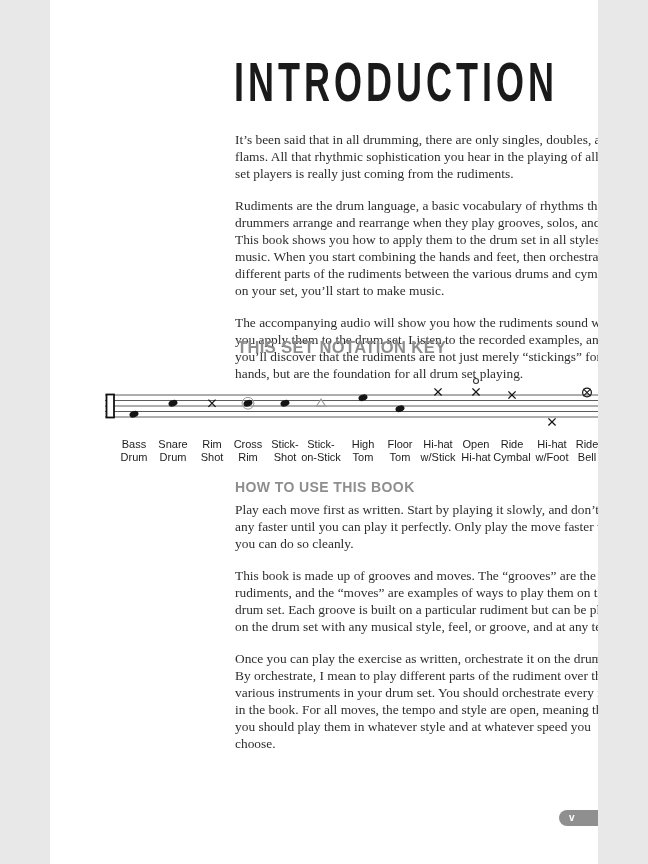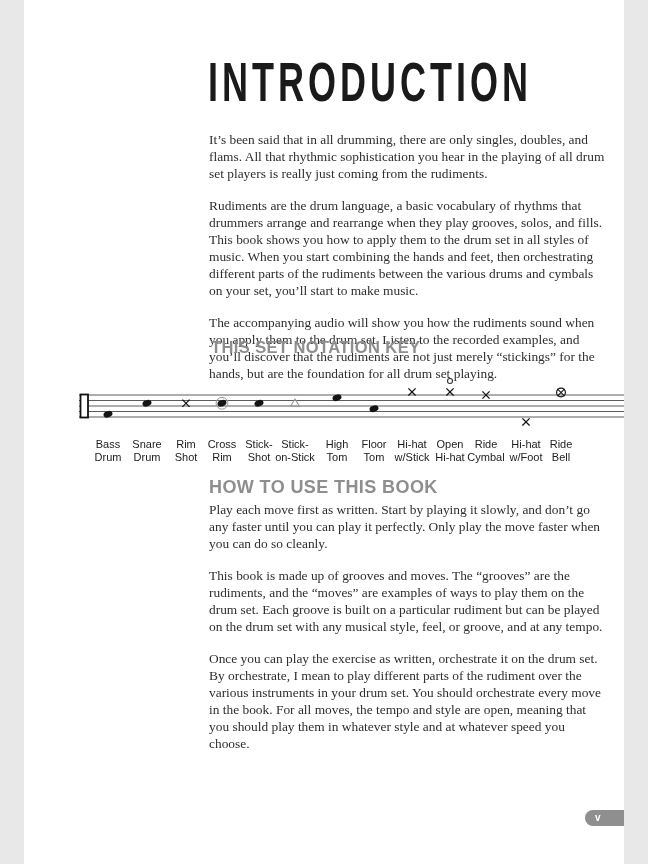--- a/index.html
+++ b/index.html
@@ -1,18 +1,18 @@
 <!DOCTYPE html>
 <html><head>
 <meta charset="utf-8">
 <style>
   html,body{margin:0;padding:0;background:#e8e8e8;}
   .page{
     position:relative;
-    width:600px;height:864px;
+    width:548px;height:864px;
     background:#ffffff;
     margin:0 auto;
     overflow:hidden;
     font-family:"Liberation Serif", serif;
   }
   .title{
     position:absolute;
     left:184px; top:50px;
     font-family:"Liberation Sans", sans-serif;
     font-weight:700;
@@ -43,21 +43,21 @@
     font-size:16.5px;
     letter-spacing:0.4px;
     color:#8e8e8e;
     white-space:nowrap;
   }
   .nk-heading{top:338px;}
   .howto-heading{
     position:static;
     font-family:"Liberation Sans", sans-serif;
     font-weight:700;
-    font-size:18px;
+    font-size:14px;
     letter-spacing:0.4px;
     color:#8e8e8e;
     margin:0 0 5px 0;
   }
   .staff-svg{
     position:absolute;
     left:0; top:370px;
   }
   .page-tab{
     position:absolute;

